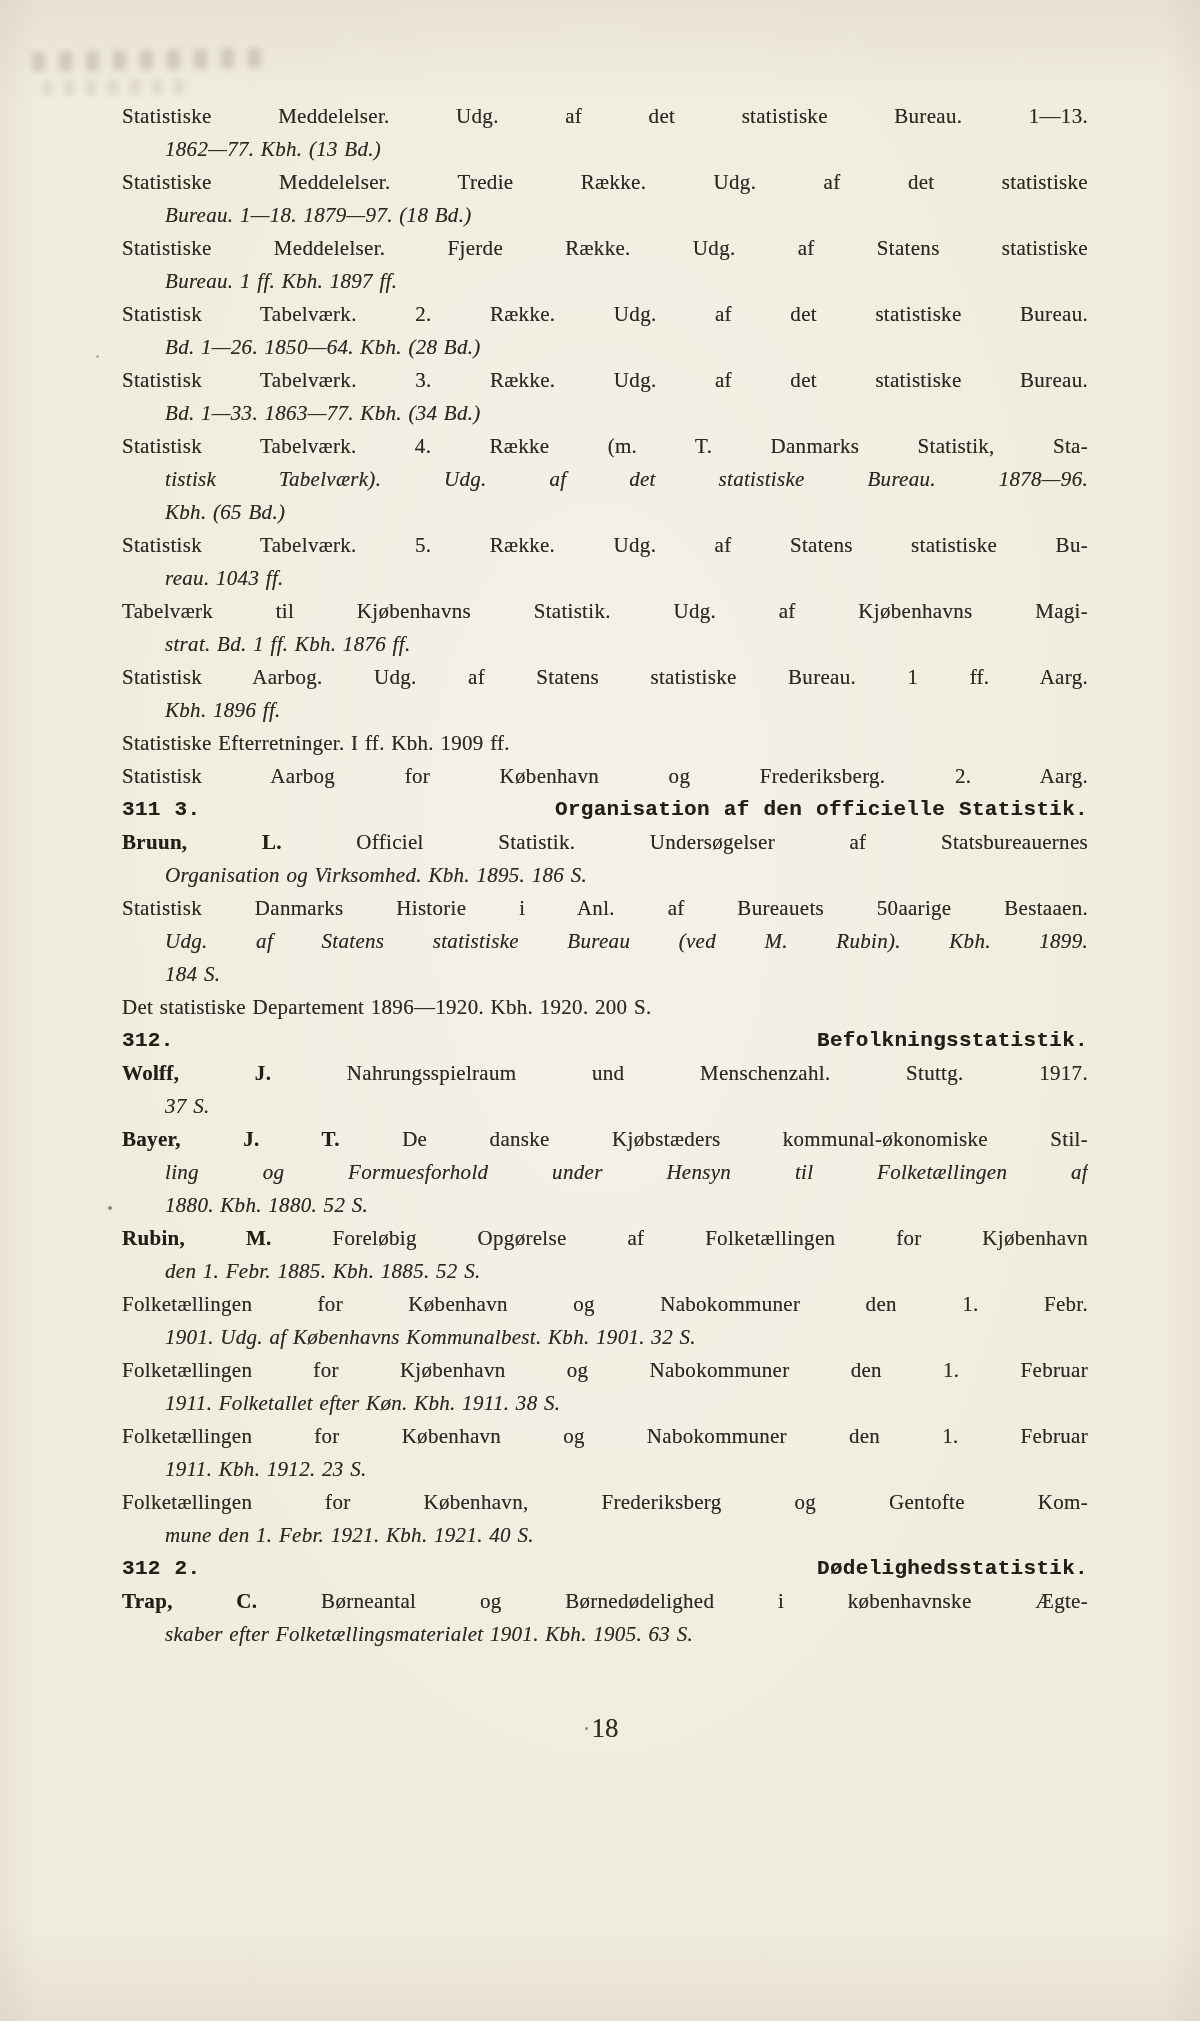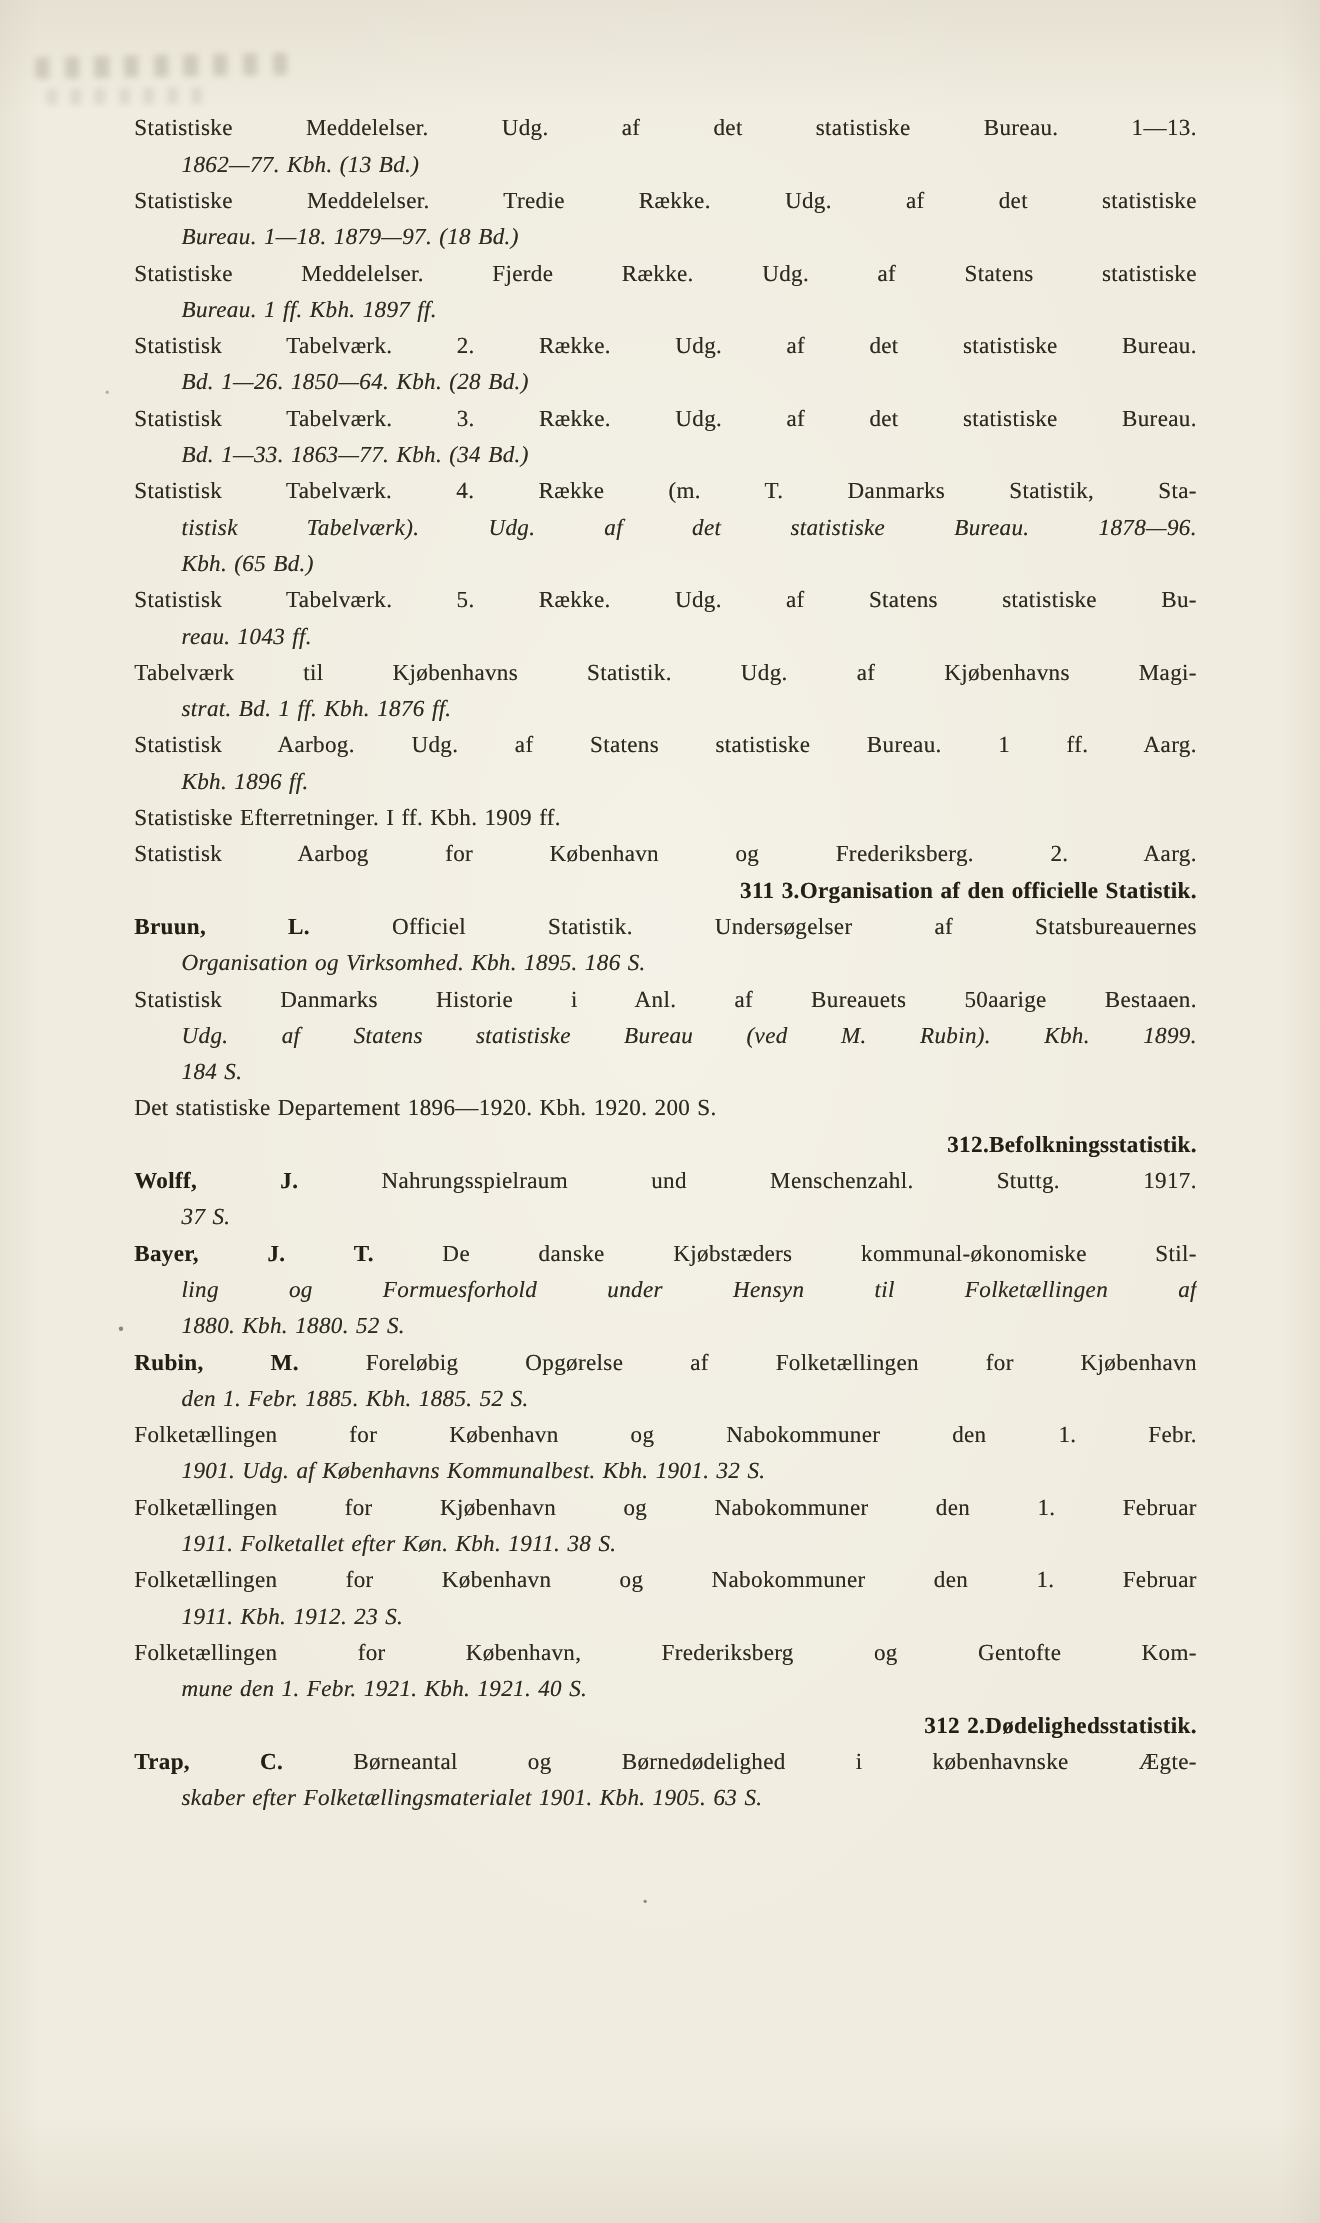--- a/index.html
+++ b/index.html
@@ -62,22 +62,22 @@
   .line {
     height: 33px; overflow: hidden;
     text-align: justify;
   }
   
   .line.just::after { content: ""; display: inline-block; width: 100%; }
   .line.cont { padding-left: 43px; font-style: italic; }
   .author { font-weight: bold; color: var(--ink-bold, #241f16); }
 
   .section-heading {
-    height: 33px; display: flex; justify-content: flex-end;
-    font-weight: bold; color: var(--ink-bold, #241f16);
+    height: 33px; display: flex; justify-content: space-between;
+    font-weight: bold; color: var(--ink-bold, #241f16); font-family: Liberation Mono, monospace;
   }
   .page-number {
     position: absolute; left: 122px; top: 1713px; width: 966px;
     text-align: center; font-size: 27px;
     text-shadow: 0 0 0.5px rgba(46,42,34,0.55);
   }
 </style>
 </head>
 <body>
 
@@ -186,13 +186,14 @@
       <div class="section-heading">
         <span class="section-number">312 2.</span>
         <span class="section-title">Dødelighedsstatistik.</span>
       </div>
       <div class="entry">
         <div class="line just"><span class="author">Trap, C.</span> <span>Børneantal og Børnedødelighed i københavnske Ægte-</span></div>
         <div class="line cont"><span>skaber efter Folketællingsmaterialet 1901. Kbh. 1905. 63 S.</span></div>
       </div>
     </div>
 
+  <div class="page-number">18</div>
 </div>
 
 </body></html>

